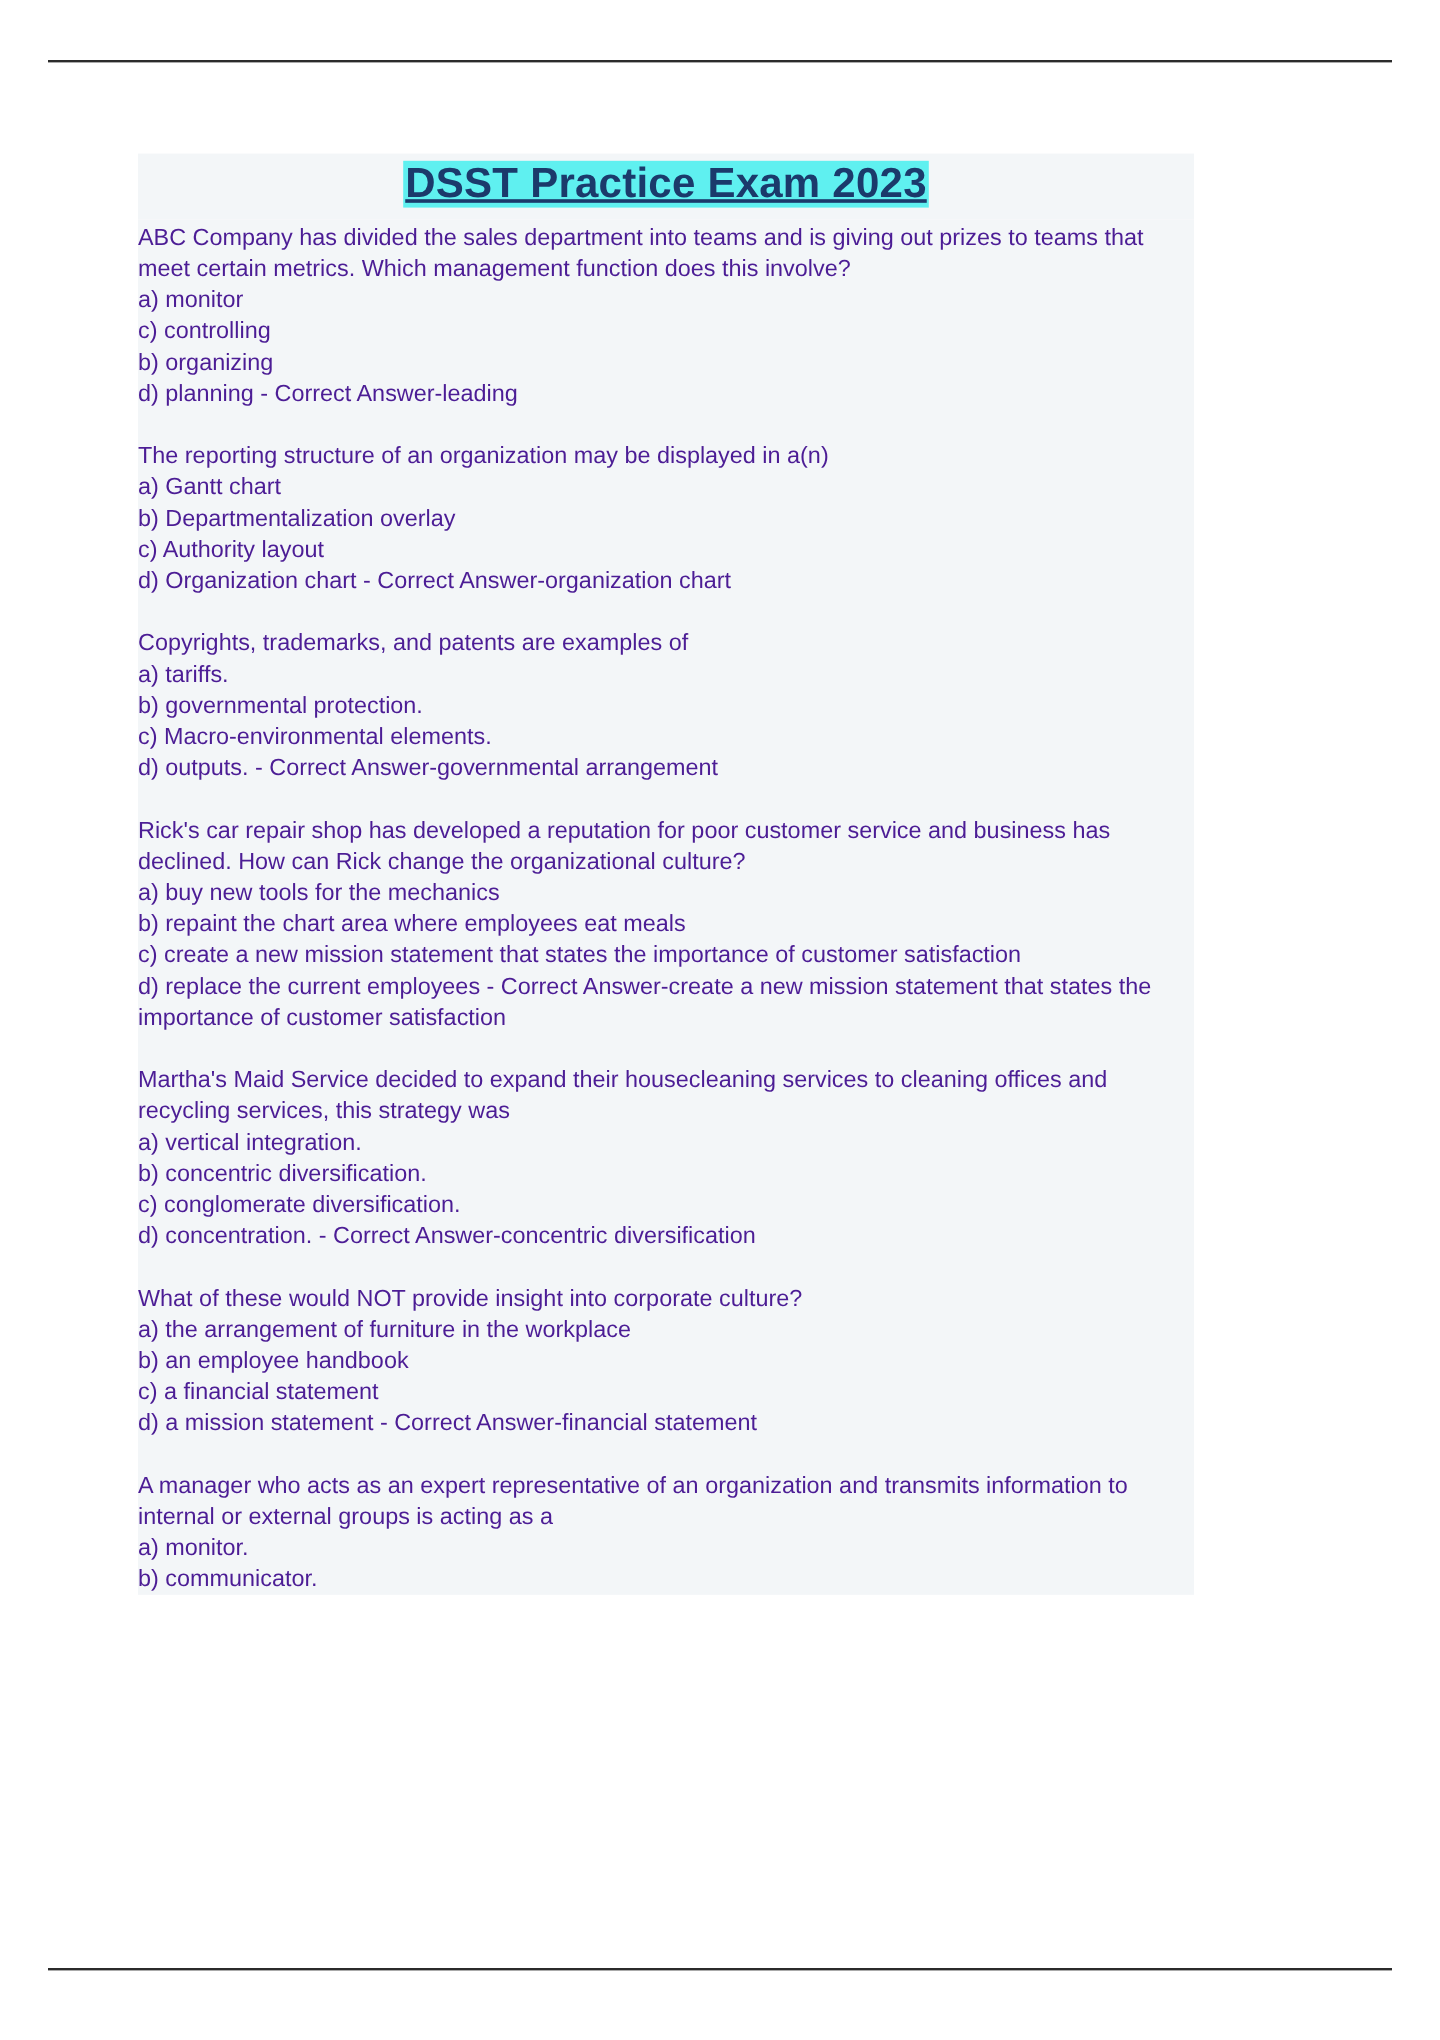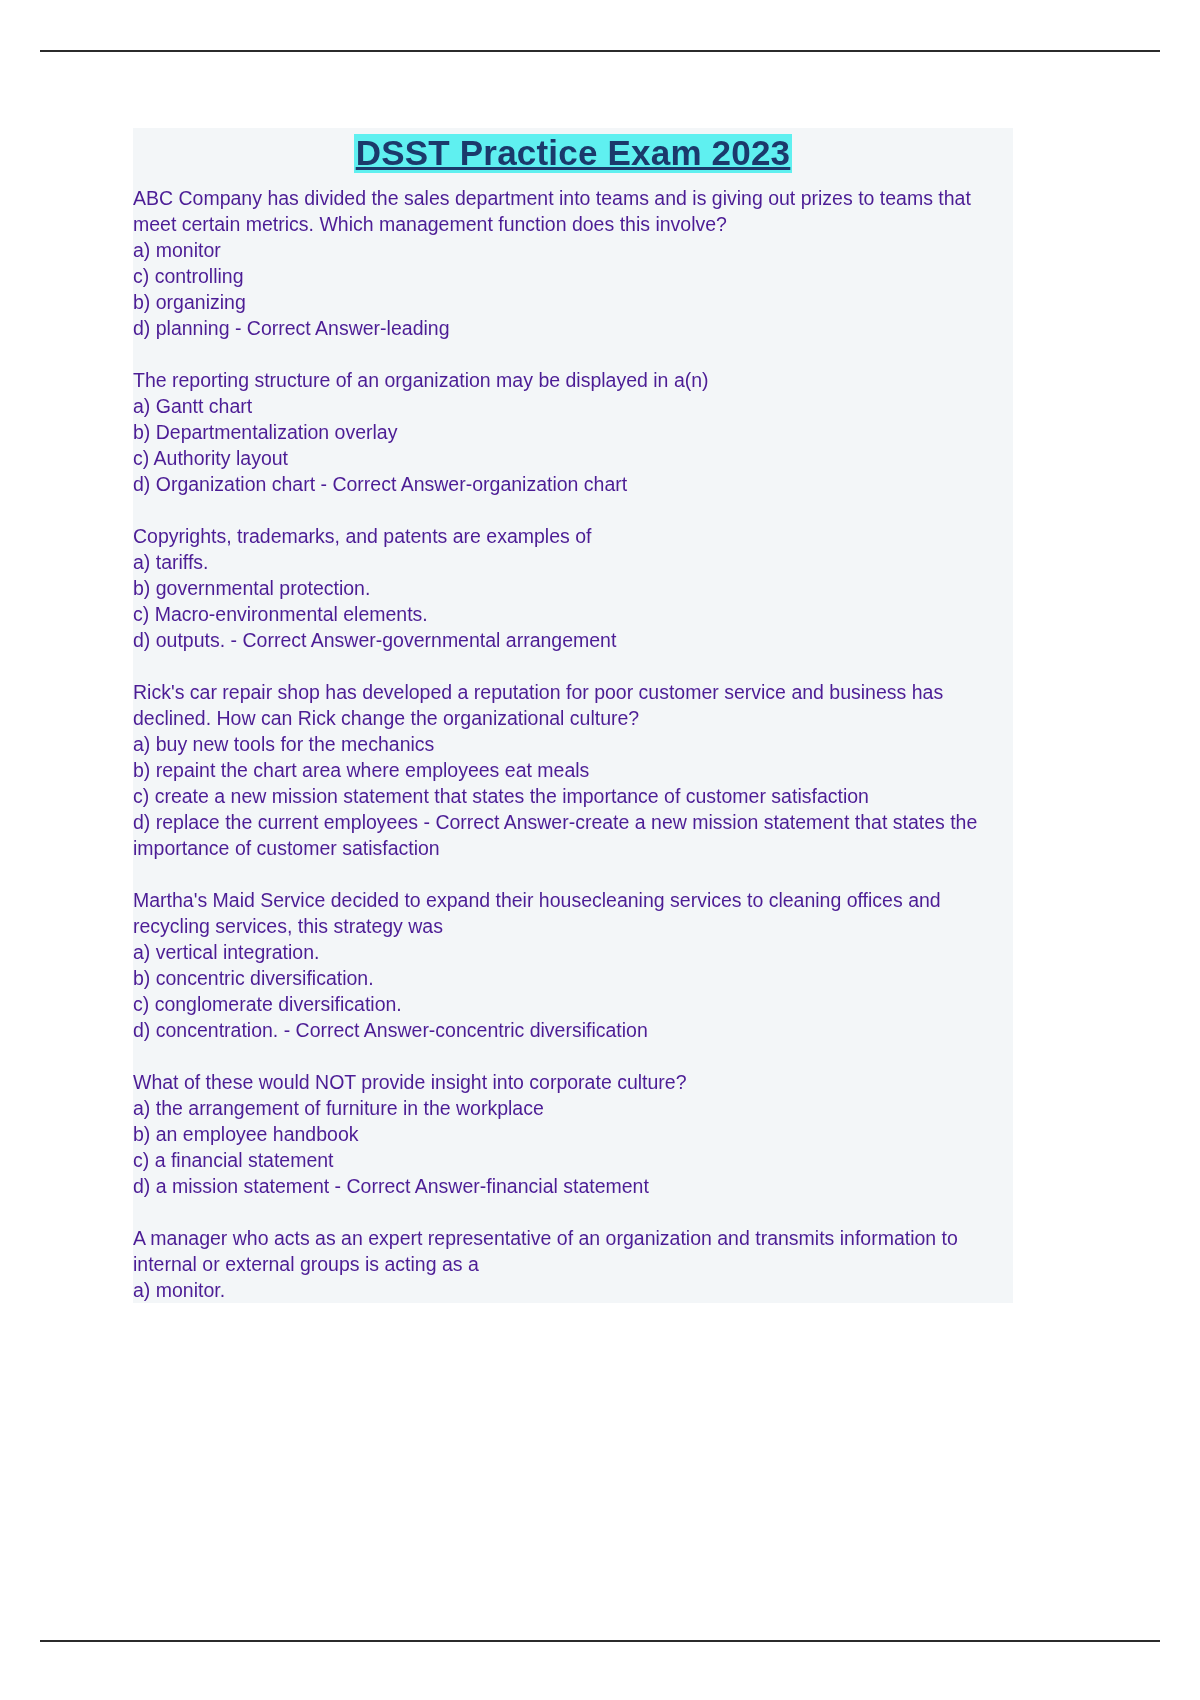--- a/index.html
+++ b/index.html
@@ -28,21 +28,21 @@
     left: 40px;
     width: 1120px;
     height: 2px;
     background: #2b2b2b;
   }
   .rule-top { top: 50px; }
   .rule-bottom { top: 1640px; }
 
   .content {
     position: absolute;
-    left: 133px;
+    left: 115px;
     top: 128px;
     width: 880px;
   }
 
   .title-band {
     background: #f3f6f8;
     padding: 6px 0 10px 0;
     text-align: center;
   }
   .title {
@@ -132,17 +132,18 @@
         <div class="line stem">What of these would NOT provide insight into corporate culture?</div>
         <div class="line opt">a) the arrangement of furniture in the workplace</div>
         <div class="line opt">b) an employee handbook</div>
         <div class="line opt">c) a financial statement</div>
         <div class="line opt">d) a mission statement - Correct Answer-financial statement</div>
       </div>
 
       <div class="qblock">
         <div class="line stem">A manager who acts as an expert representative of an organization and transmits information to internal or external groups is acting as a</div>
         <div class="line opt">a) monitor.</div>
+        <div class="line opt">b) communicator.</div>
       </div>
 
     </div>
   </div>
 </div>
 
 </body></html>

